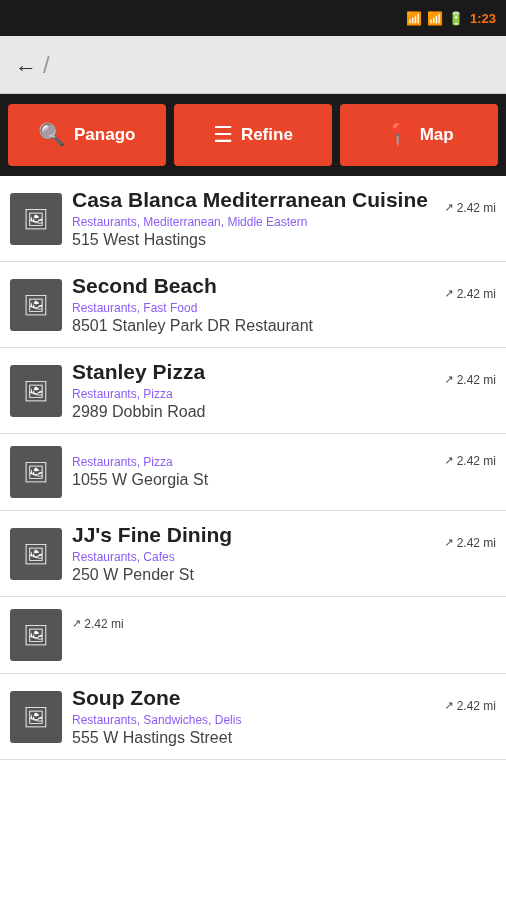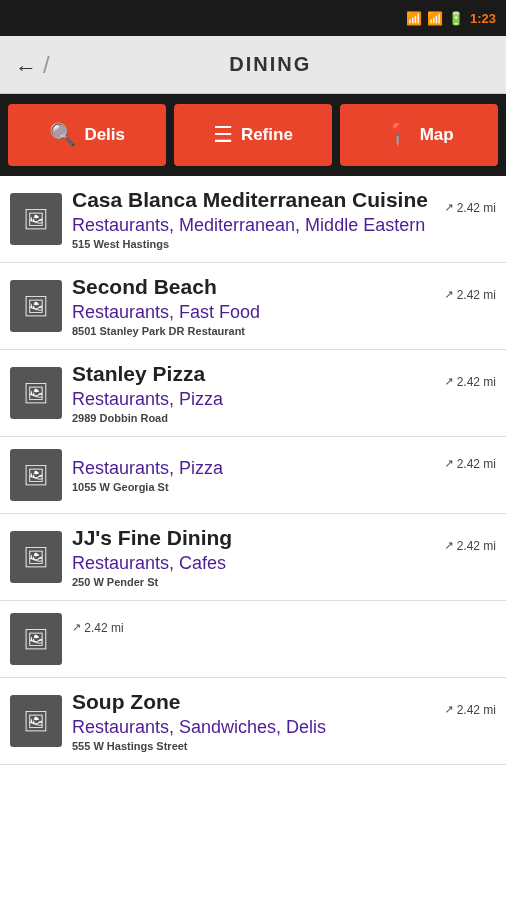--- a/index.html
+++ b/index.html
@@ -140,28 +140,27 @@
       flex: 1;
       min-width: 0;
     }
     .item-name {
       font-size: 21px;
       font-weight: bold;
       color: #222;
       margin-bottom: 3px;
     }
     .item-tags {
-      font-size: 18px;
-      color: #4c1d95;
+      font-size: 12px;
+      color: #8b5cf6;
       margin-bottom: 2px;
     }
     .item-address {
-      font-size: 11px;
+      font-size: 16px;
       color: #444;
-      font-weight: bold;
     }
     .item-distance {
       font-size: 12px;
       color: #444;
       display: flex;
       align-items: flex-start;
       gap: 3px;
       flex-shrink: 0;
       white-space: nowrap;
       margin-top: -22px;
@@ -181,27 +180,26 @@
     <span class="battery-icon">🔋</span>
     <span class="status-time">1:23</span>
   </div>
 </div>
 
 <div class="header">
   <button class="back-btn">
     <span class="back-arrow">←</span>
   </button>
   <span class="divider-slash">/</span>
-  <span class="header-title">DINING</span>
 </div>
 
 <div class="action-bar">
   <button class="action-btn">
     <span class="action-icon">🔍</span>
-    <span class="action-btn-label">Delis</span>
+    <span class="action-btn-label">Panago</span>
   </button>
   <button class="action-btn">
     <span class="action-icon">☰</span>
     <span class="action-btn-label">Refine</span>
   </button>
   <button class="action-btn">
     <span class="action-icon">📍</span>
     <span class="action-btn-label">Map</span>
   </button>
 </div>

